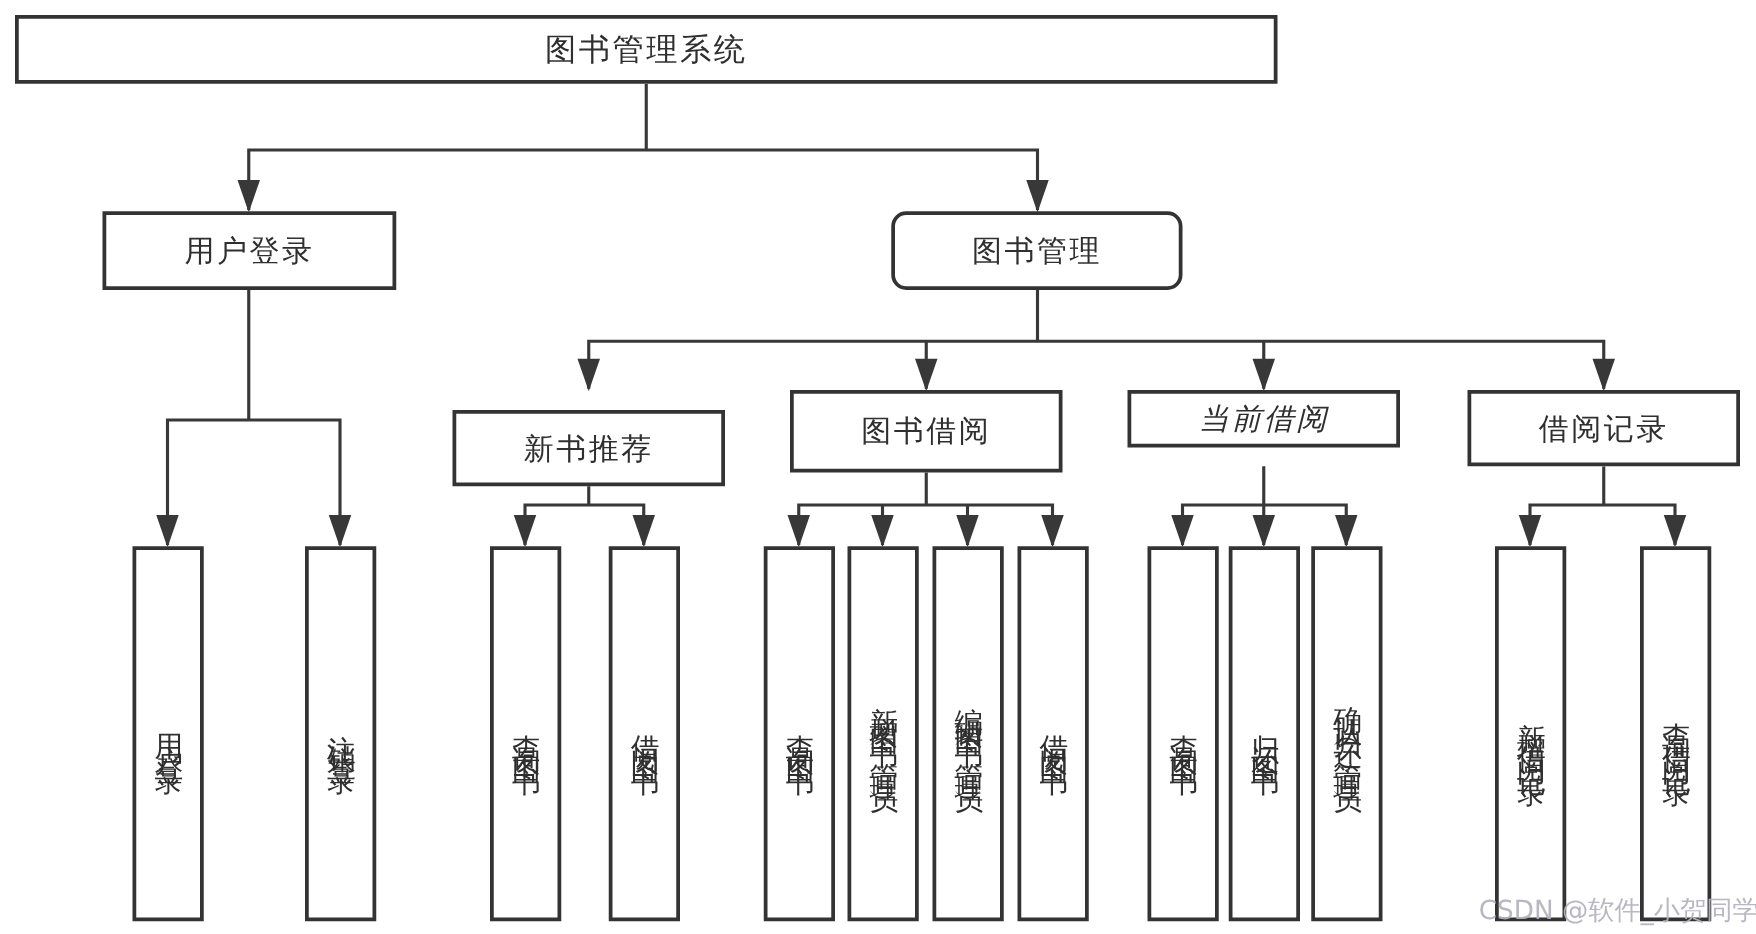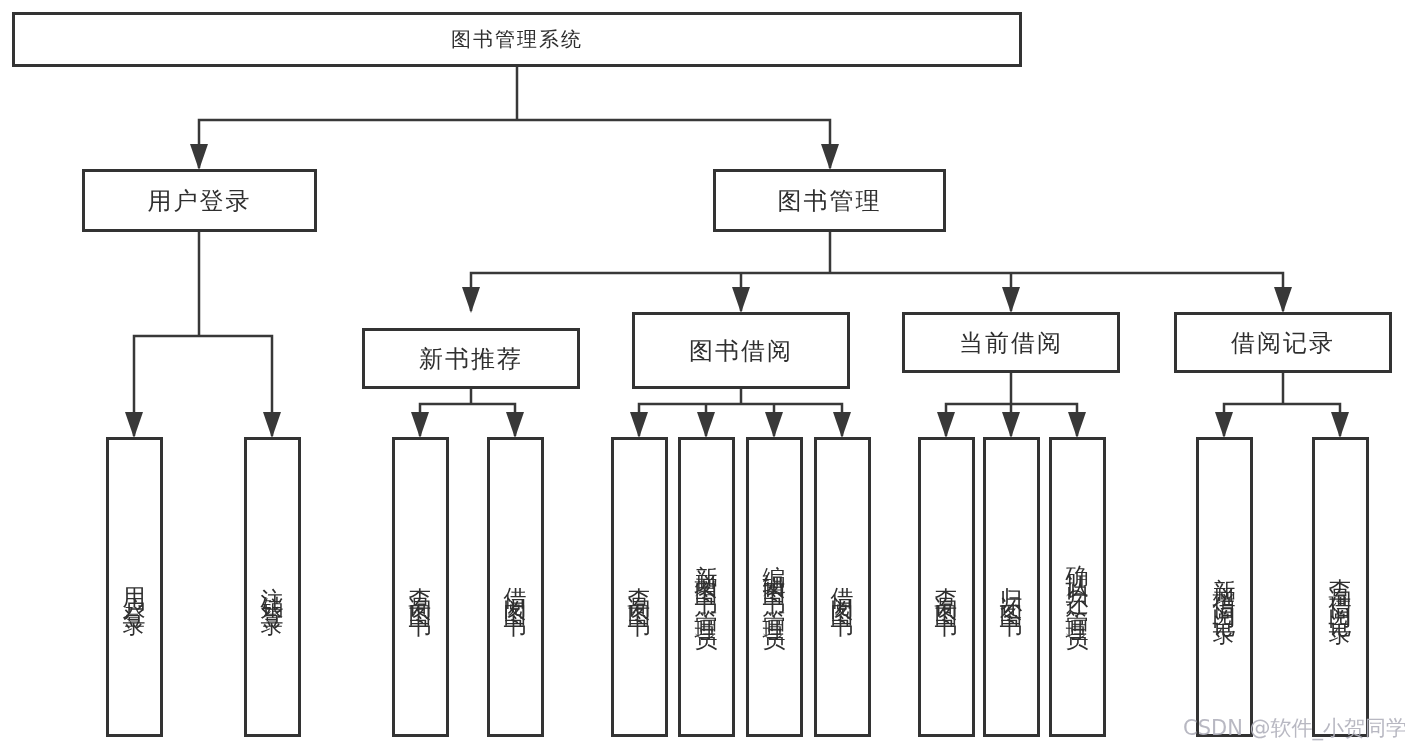--- a/index.html
+++ b/index.html
@@ -25,21 +25,21 @@
     position: absolute;
     box-sizing: border-box;
     border: 3px solid #333333;
     background: #ffffff;
     display: flex;
     align-items: center;
     justify-content: center;
     color: #2f2f2f;
     z-index: 2;
   }
-  .node.lvl-root span { font-size: 20px; letter-spacing: 2px; }
+  .node.lvl-root span { font-size: 25px; letter-spacing: 2px; }
   .node.lvl-2 span,
   .node.lvl-3 span { font-size: 24px; letter-spacing: 2px; }
   .node.leaf span {
     writing-mode: vertical-rl;
     text-orientation: mixed;
     font-size: 23px;
     letter-spacing: 9px;
     line-height: 1;
   }
   .watermark {
@@ -100,31 +100,31 @@
     </g>
   </svg>
 
   <div class="node lvl-root" style="left:12px; top:12px; width:1010px; height:55px;">
     <span>图书管理系统</span>
   </div>
 
   <div class="node lvl-2" style="left:82px; top:169px; width:235px; height:63px;">
     <span>用户登录</span>
   </div>
-  <div class="node lvl-2" style="left:713px; top:169px; width:233px; height:63px;">
+  <div class="node lvl-2" style="left:713px; top:169px; width:233px; height:63px;border-radius:12px;">
     <span>图书管理</span>
   </div>
 
   <div class="node lvl-3" style="left:362px; top:312px; width:218px; height:61px;margin-top:16px;">
     <span>新书推荐</span>
   </div>
-  <div class="node lvl-3" style="left:632px; top:312px; width:218px; height:77px;">
+  <div class="node lvl-3" style="left:632px; top:312px; width:218px; height:66px;">
     <span>图书借阅</span>
   </div>
-  <div class="node lvl-3" style="left:902px; top:312px; width:218px; height:61px;">
+  <div class="node lvl-3" style="left:902px; top:312px; width:218px; height:46px;font-style:italic;">
     <span>当前借阅</span>
   </div>
   <div class="node lvl-3" style="left:1174px; top:312px; width:218px; height:61px;">
     <span>借阅记录</span>
   </div>
 
   <div class="node leaf" style="left:105.5px; top:437px; width:57px; height:300px;">
     <span>用户登录</span>
   </div>
   <div class="node leaf" style="left:243.5px; top:437px; width:57px; height:300px;">

